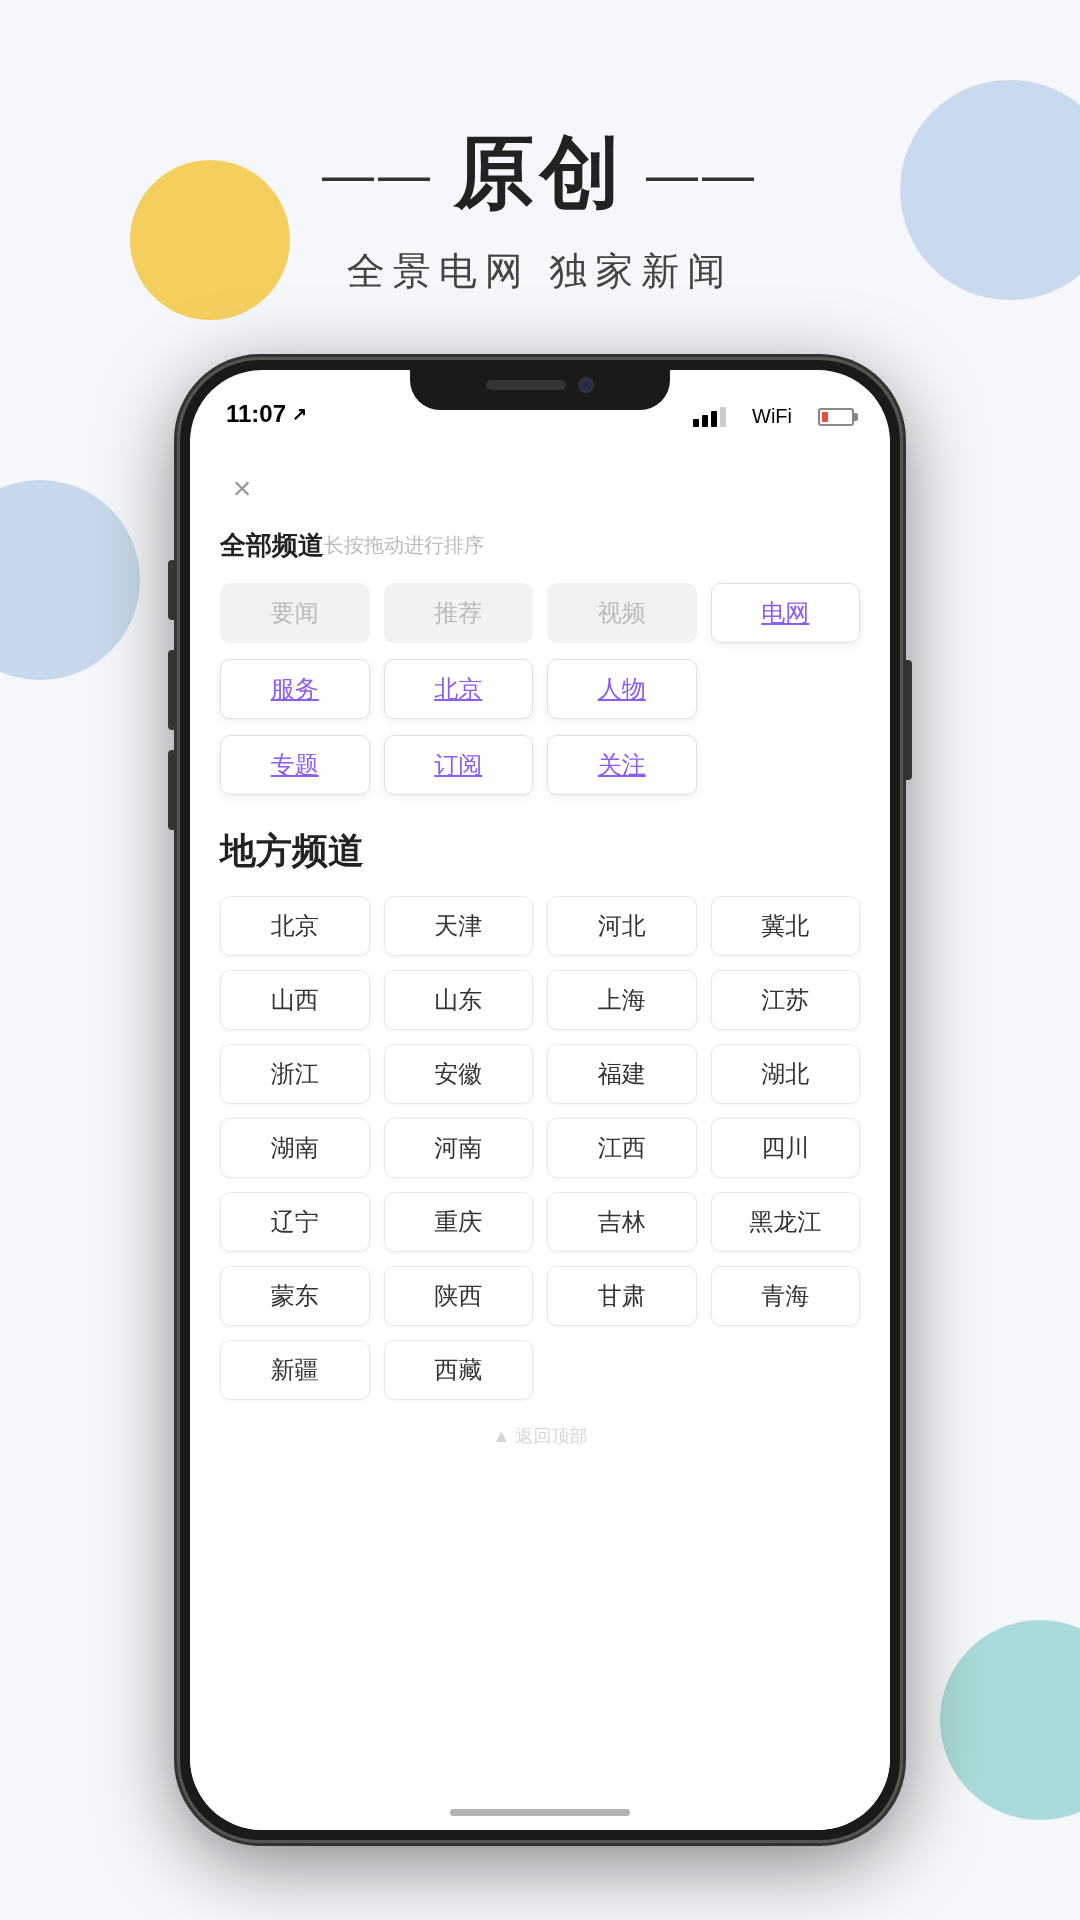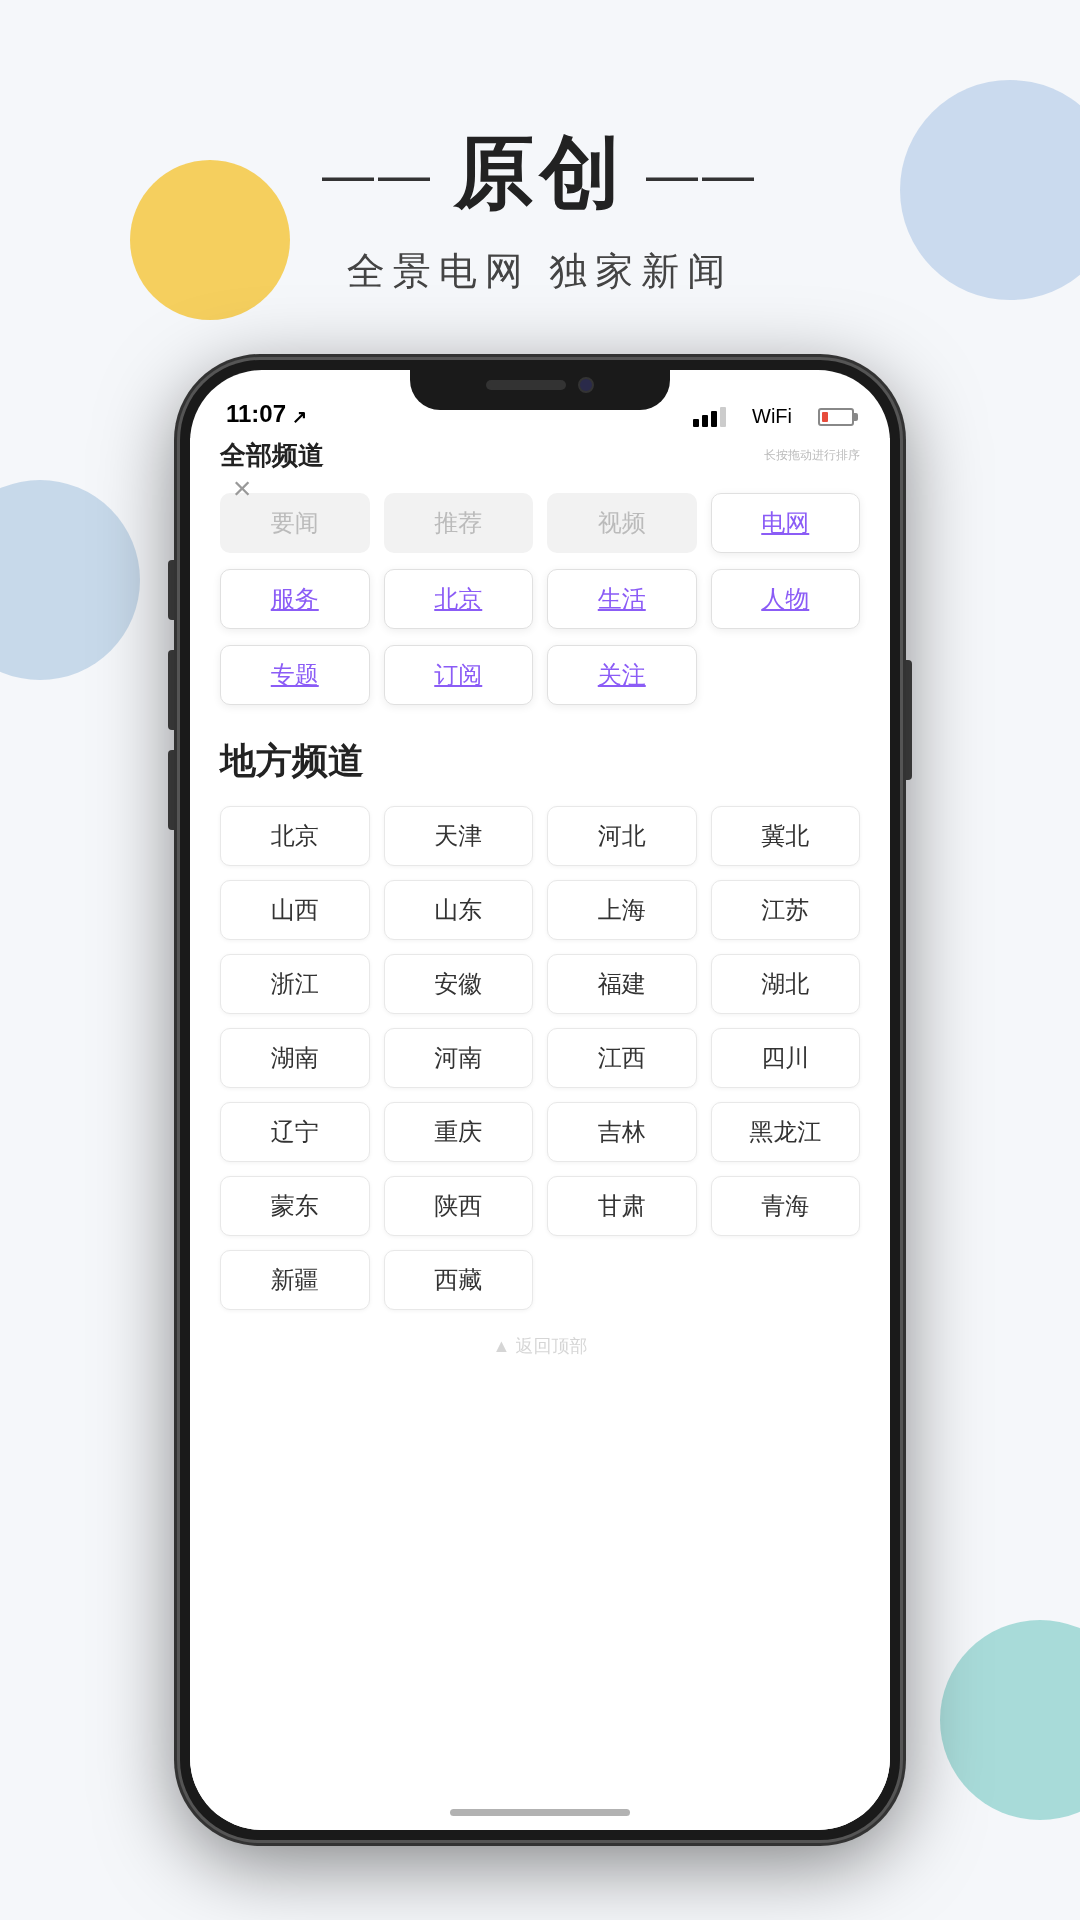--- a/index.html
+++ b/index.html
@@ -212,21 +212,21 @@
       padding: 0 36px 10px;
       justify-content: space-between;
       z-index: 50;
     }
 
     .status-time {
       font-size: 24px;
       font-weight: 600;
       color: #000;
       display: flex;
-      align-items: flex-end;
+      align-items: center;
       gap: 6px;
     }
 
     .status-icons {
       display: flex;
       align-items: center;
       gap: 26px;
     }
 
     .signal-bars {
@@ -305,33 +305,33 @@
       font-size: 32px;
       color: #999;
       font-weight: 300;
       line-height: 1;
     }
 
     
     .section-header {
       display: flex;
       align-items: center;
-      justify-content: space-between;
       padding: 0 30px;
+      margin-top: 90px;
       margin-bottom: 20px;
     }
 
     .section-title {
       font-size: 26px;
       font-weight: 600;
       color: #222;
     }
 
     .section-hint {
-      font-size: 12px;
+      font-size: 20px;
       color: #bbb;
     }
 
     
     .channel-grid {
       display: grid;
       grid-template-columns: repeat(4, 1fr);
       gap: 14px;
       padding: 0 30px;
       margin-bottom: 16px;
@@ -482,23 +482,20 @@
         </div>
 
         <div class="channel-grid">
           <div class="channel-item highlighted">
             <span>服务</span>
           </div>
           <div class="channel-item highlighted">
             <span>北京</span>
           </div>
           <div class="channel-item highlighted">
-            <span>生活</span>
-          </div>
-          <div class="channel-item highlighted">
             <span>人物</span>
           </div>
         </div>
 
         <div class="channel-grid">
           <div class="channel-item highlighted">
             <span>专题</span>
           </div>
           <div class="channel-item highlighted">
             <span>订阅</span>

